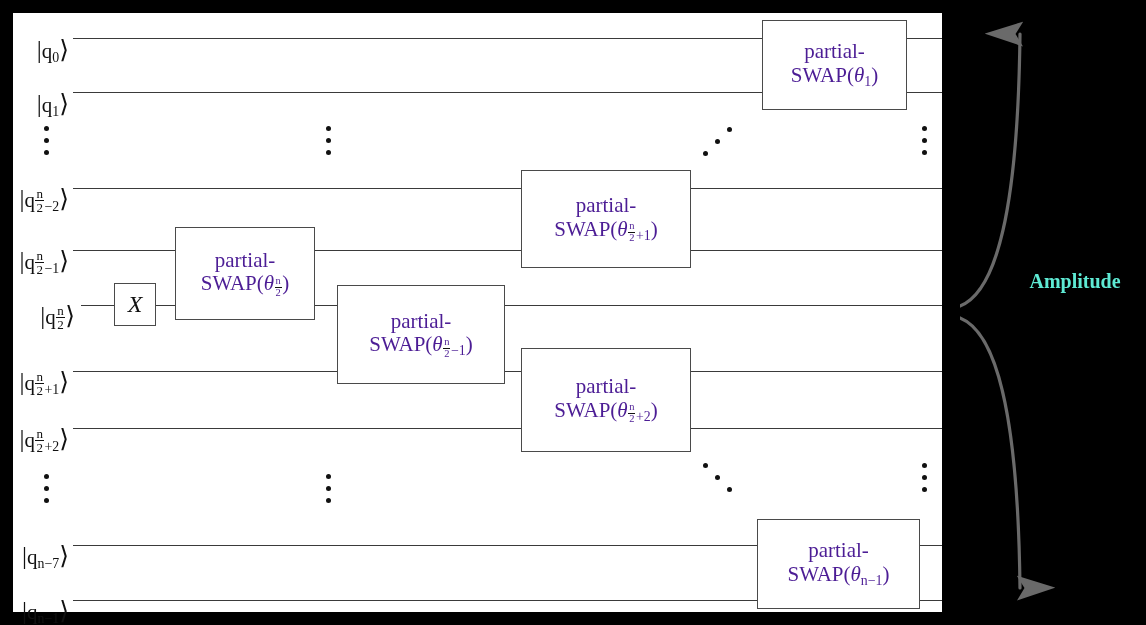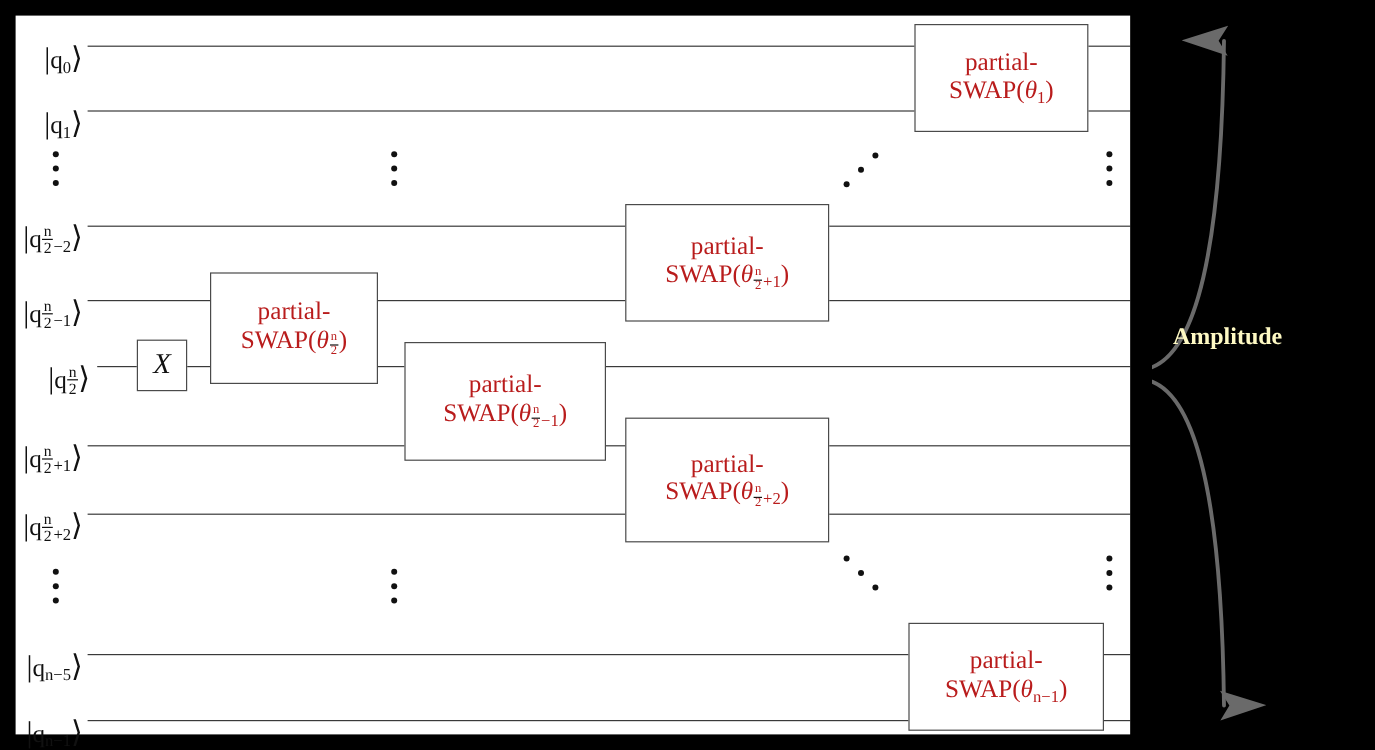--- a/index.html
+++ b/index.html
@@ -84,21 +84,21 @@
     background: #ffffff;
     border: 1.6px solid #4a4a4a;
     display: flex;
     align-items: center;
     justify-content: center;
     z-index: 5;
   }
 
   .gate-label {
     text-align: center;
-    color: #b91c1c;
+    color: #4c1d95;
     font-size: 21px;
     line-height: 1.13;
     white-space: nowrap;
     padding: 0 6px;
   }
   .gate-label .l2 { display: block; }
 
   .xgate {
     position: absolute;
     box-sizing: border-box;
@@ -120,25 +120,25 @@
   .dot {
     position: absolute;
     width: 5px;
     height: 5px;
     background: #111111;
     border-radius: 50%;
   }
 
   #annotation-label {
     position: absolute;
-    left: 952px;
+    left: 1004px;
     top: 268px;
     width: 142px;
     text-align: center;
-    color: #fef9c3;
+    color: #5eead4;
     font-weight: bold;
     font-size: 20px;
     line-height: 1.3;
   }
 
   #arrow-svg {
     position: absolute;
     left: 960px;
     top: 0px;
     width: 130px;
@@ -184,21 +184,21 @@
 
     <div class="qlabel" style="left:-10px; top:356px; width:66px;">
       <span class="ket-left">|</span>q<span class="frac"><span class="num">n</span><span class="den">2</span></span><span class="sub">+1</span><span class="ket-right">⟩</span>
     </div>
 
     <div class="qlabel" style="left:-10px; top:413px; width:66px;">
       <span class="ket-left">|</span>q<span class="frac"><span class="num">n</span><span class="den">2</span></span><span class="sub">+2</span><span class="ket-right">⟩</span>
     </div>
 
     <div class="qlabel" style="left:-6px; top:530px; width:62px;">
-      <span class="ket-left">|</span>q<span class="sub">n−5</span><span class="ket-right">⟩</span>
+      <span class="ket-left">|</span>q<span class="sub">n−7</span><span class="ket-right">⟩</span>
     </div>
 
     <div class="qlabel" style="left:-6px; top:585px; width:62px;">
       <span class="ket-left">|</span>q<span class="sub">n−1</span><span class="ket-right">⟩</span>
     </div>
 
     <div class="xgate" style="left:101px; top:270px; width:42px; height:43px;">
       <span>X</span>
     </div>
 

